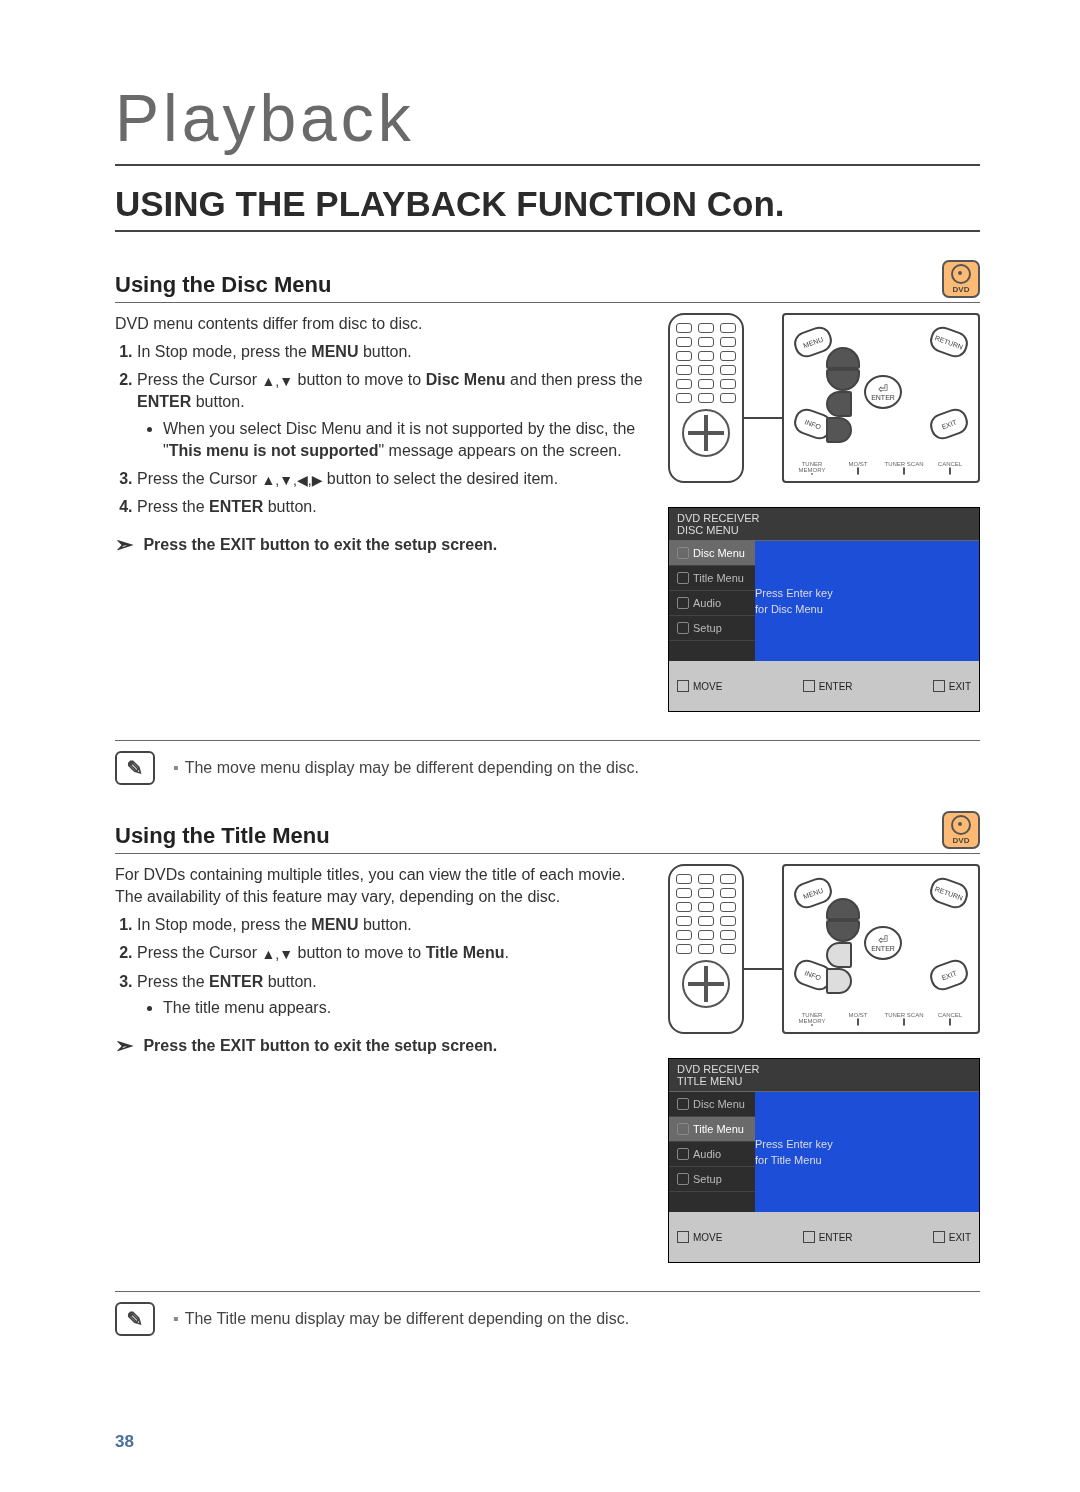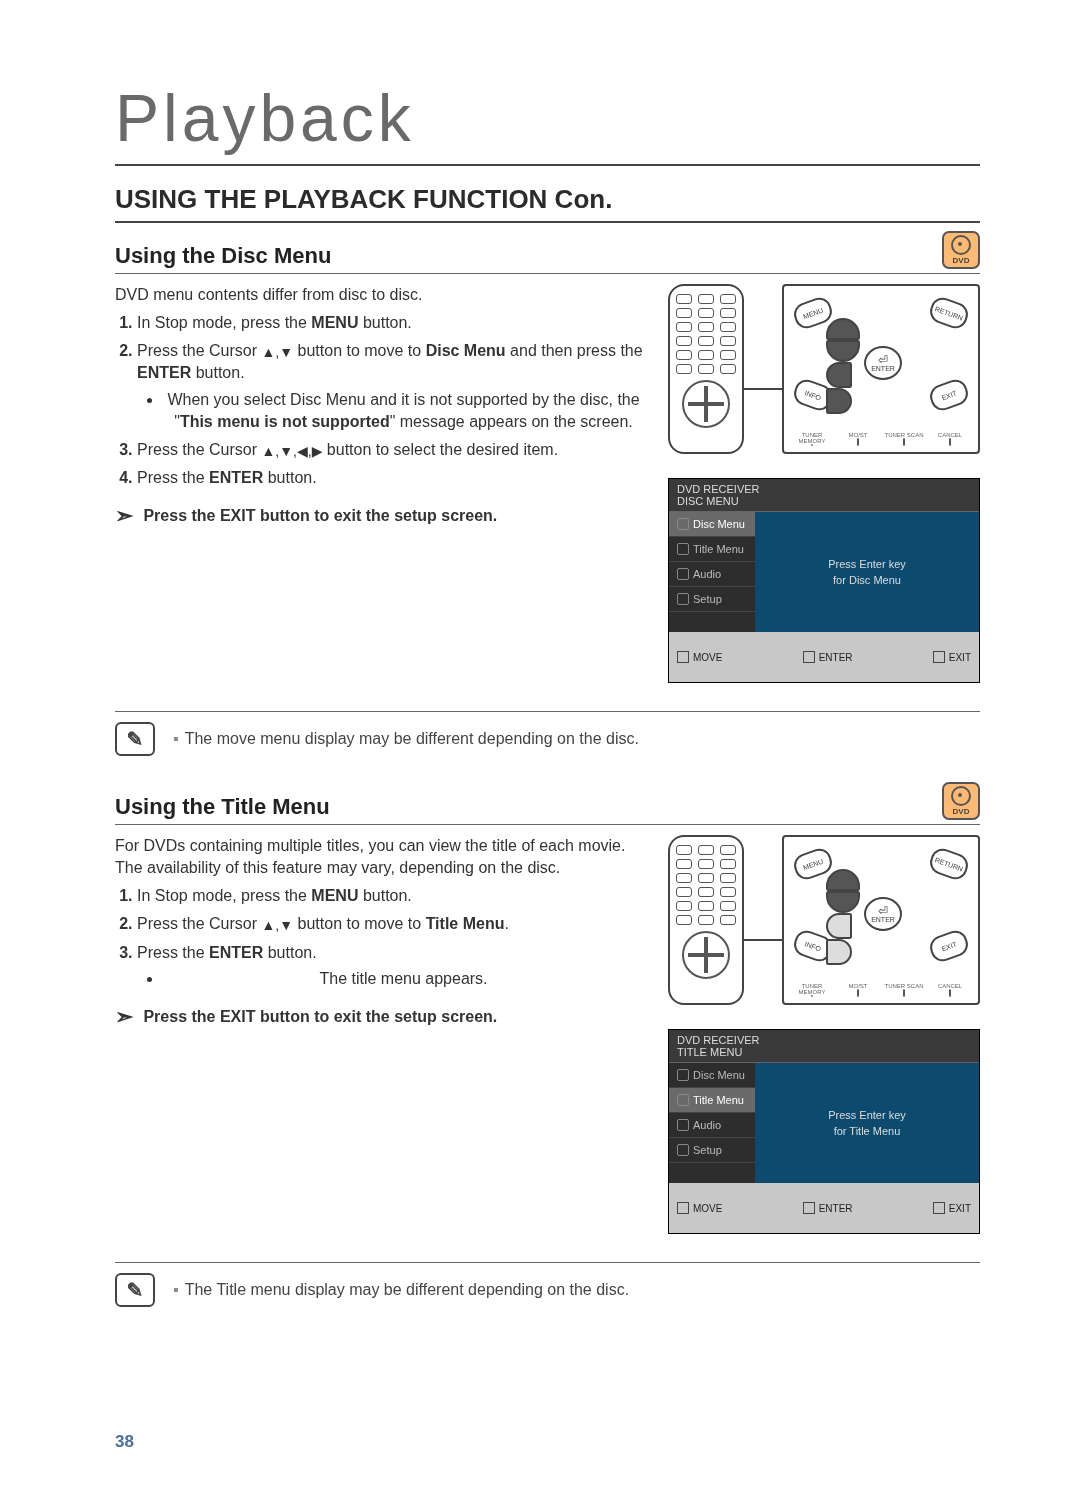--- a/index.html
+++ b/index.html
@@ -20,26 +20,26 @@
     font-size: 66px;
     font-weight: 300;
     letter-spacing: 4px;
     color: #6a6a6a;
     border-bottom: 2px solid #444;
     padding-bottom: 8px;
     margin-bottom: 18px;
     font-family: "Trebuchet MS", Arial, sans-serif;
   }
   .section-title {
-    font-size: 26px;
+    font-size: 35px;
     font-weight: bold;
     color: #2b2b2b;
     border-bottom: 2px solid #444;
     padding-bottom: 6px;
-    margin-bottom: 8px;
+    margin-bottom: 28px;
   }
   .subtitle-row {
     display: flex;
     align-items: flex-end;
     justify-content: space-between;
     border-bottom: 1.5px solid #666;
     margin-bottom: 10px;
     padding-bottom: 4px;
   }
   .subtitle {
@@ -56,21 +56,21 @@
   .dvd-badge .disc { width: 16px; height: 16px; border: 2px solid #555; border-radius: 50%; position: relative; }
   .dvd-badge .disc::after { content:""; position:absolute; top:5px; left:5px; width:4px; height:4px; background:#555; border-radius:50%; }
   .dvd-badge .lbl { margin-top: 1px; font-weight: bold; }
 
   .content-row { display: flex; gap: 24px; }
   .text-col { flex: 1; font-size: 16px; line-height: 1.38; color: #333; }
   .text-col p { margin: 0 0 6px 0; }
   .text-col ol { margin: 4px 0 8px 0; padding-left: 22px; }
   .text-col ol > li { margin-bottom: 6px; }
   .text-col ol > li::marker { font-weight: bold; }
-  .text-col ul { list-style: disc; margin: 4px 0 4px 0; padding-left: 26px; text-align: center; }
+  .text-col ul { list-style: disc; margin: 4px 0 4px 0; padding-left: 26px; }
   .bold { font-weight: bold; }
   .tip-row { margin: 12px 0 2px 0; display: flex; align-items: center; gap: 10px; font-weight: bold; }
   .tip-arrow { font-size: 22px; }
 
   .divider { border: none; border-top: 1.5px solid #666; margin: 28px 0 10px 0; }
 
   .note-row {
     display: flex; align-items: center; gap: 18px;
     font-size: 16px; color: #444; margin-bottom: 26px;
   }
@@ -149,21 +149,21 @@
   }
   .osd-header {
     display:flex; justify-content:space-between; background:#3a3a3a; padding:4px 8px;
     font-size:11px; border-bottom:1px solid #666;flex-direction:column;
   }
   .osd-body { display:flex; height:120px; }
   .osd-side { width:86px; background:#2d2d2d; display:flex; flex-direction:column; }
   .osd-side .item { padding:6px 8px; font-size:11px; border-bottom:1px solid #444; color:#bbb; display:flex; align-items:center; gap:4px; }
   .osd-side .item.active { background:#6a6a6a; color:#fff; }
   .osd-side .ic { width:10px; height:10px; border:1px solid #888; border-radius:2px; display:inline-block; }
-  .osd-main { flex:1; background:#0c4a6e; display:flex; flex-direction:column; align-items:center; justify-content:center; gap:4px; font-size:11px; }
+  .osd-main { flex:1; background:#1d4ed8; display:flex; flex-direction:column; justify-content:center; gap:4px; font-size:11px; }
   .osd-footer { display:flex; justify-content:space-between; background:#c8c8c8; color:#222; font-size:10px; padding:19px 8px; }
   .osd-footer span { display:flex; align-items:center; gap:4px; }
   .fic { width:10px; height:10px; border:1px solid #444; display:inline-block; }
 
   .page-num { position:absolute; bottom:40px; left:115px; font-weight:bold; color:#4a6e9e; font-size:17px; }
 
   .tri-glyph { font-size: 14px; vertical-align: -1px; }
 </style>
 </head>
 <body>

